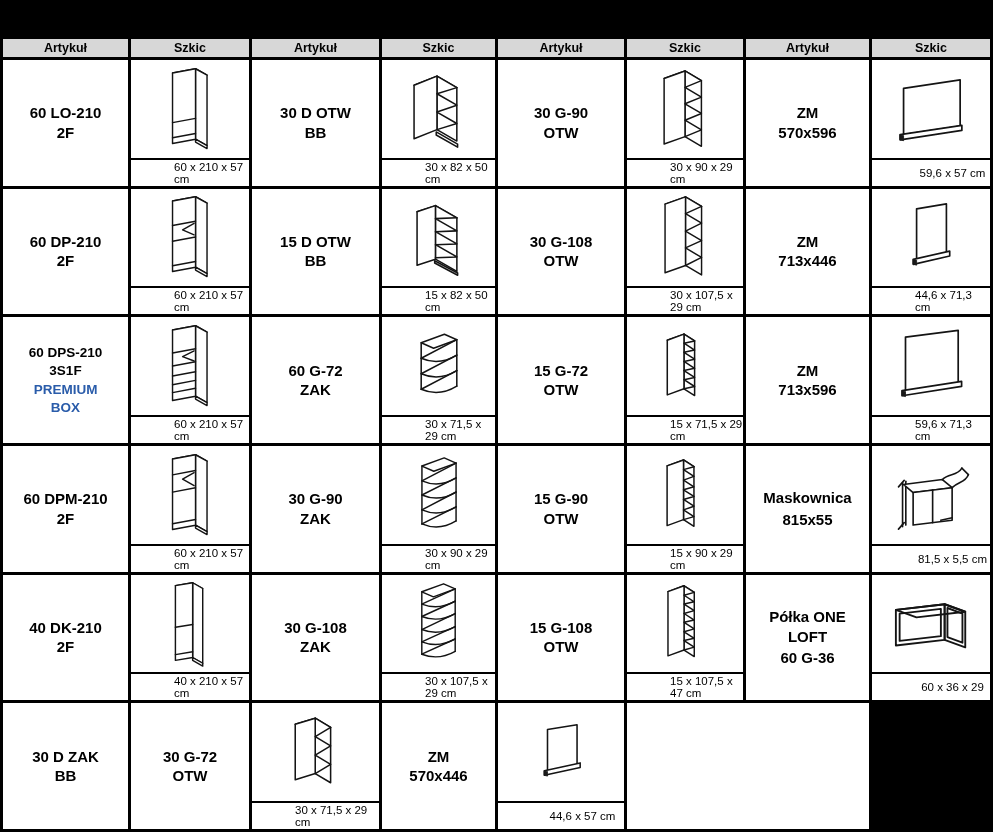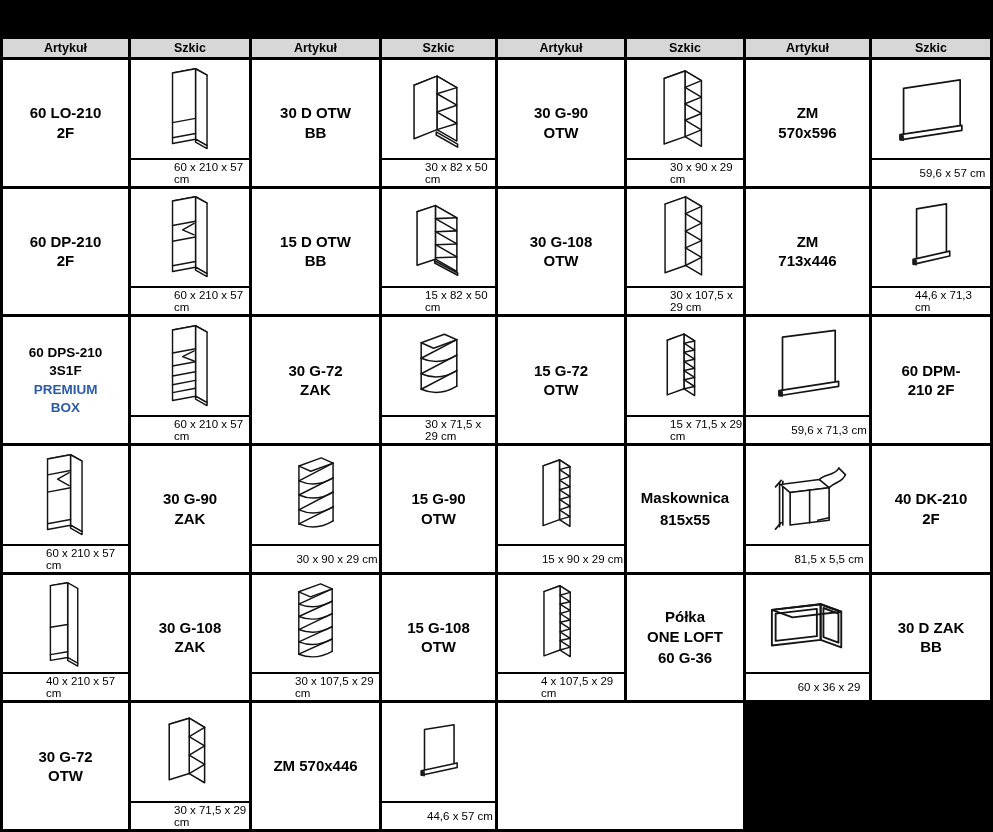--- a/index.html
+++ b/index.html
@@ -199,21 +199,21 @@
         <line x1="6" y1="78" x2="38" y2="72"></line>
         <line x1="6" y1="90" x2="38" y2="84"></line>
         <line x1="6" y1="101" x2="38" y2="95"></line>
         <polygon class="f" points="38,106 54,115 54,119 38,110"></polygon>
       </svg>
     </div>
     <div class="scap">60 x 210 x 57 cm</div>
   </div>
 
   <div class="cell acell">
-    <div class="aname">30 G-72 ZAK</div>
+    <div class="aname">60 G-72 ZAK</div>
   </div>
   <div class="cell scell">
     <div class="simg">
       <svg class="sk" width="48" height="78" viewBox="0 0 62 100">
         <polygon class="f" points="8,20 38,9 54,16 24,27"></polygon>
         <line x1="8" y1="20" x2="8" y2="80"></line>
         <line x1="54" y1="16" x2="54" y2="76"></line>
         <path d="M8,40 Q31,50 54,36"></path>
         <path d="M8,60 Q31,70 54,56"></path>
         <path d="M8,80 Q31,90 54,76"></path>
@@ -233,20 +233,23 @@
       <svg class="sk" width="43" height="82" viewBox="0 0 56 108">
         <polygon class="f" points="4,20 26,12 40,21 18,29"></polygon>
         <polygon class="f" points="26,12 40,21 40,93 26,84"></polygon>
         <polygon class="f" points="4,20 26,12 26,84 4,92"></polygon>
         <polyline points="40,21 26,24 40,33 26,36 40,45 26,48 40,57 26,60 40,69 26,72 40,81 26,84"></polyline>
       </svg>
     </div>
     <div class="scap">15 x 71,5 x 29 cm</div>
   </div>
 
+  <div class="cell acell">
+    <div class="aname">ZM 713x596</div>
+  </div>
   <div class="cell scell">
     <div class="simg">
       <svg class="sk" width="68" height="82" viewBox="0 0 80 96">
         <polygon class="f" points="10,14 72,6 72,70 10,78"></polygon>
         <polygon class="f" points="6,77 76,66 76,72 6,83"></polygon>
         <polygon class="dk" points="6,77 10,78 10,84 6,83"></polygon>
       </svg>
     </div>
     <div class="scap">59,6 x 71,3 cm</div>
   </div>
@@ -376,21 +379,21 @@
   </div>
   <div class="cell scell">
     <div class="simg">
       <svg class="sk" width="41" height="92" viewBox="0 0 56 126">
         <polygon class="f" points="4,20 26,12 40,21 18,29"></polygon>
         <polygon class="f" points="26,12 40,21 40,109 26,100"></polygon>
         <polygon class="f" points="4,20 26,12 26,100 4,108"></polygon>
         <polyline points="40,21 26,25 40,34 26,37 40,46 26,50 40,59 26,62 40,71 26,75 40,84 26,87 40,96 26,100"></polyline>
       </svg>
     </div>
-    <div class="scap">4 x 107,5 x 29 cm</div>
+    <div class="scap">15 x 107,5 x 47 cm</div>
   </div>
 
   <div class="cell acell">
     <div class="aname">Półka ONE LOFT</div>
     <div class="aname l2">60 G-36</div>
   </div>
   <div class="cell scell">
     <div class="simg">
       <svg class="sk" width="83" height="60" viewBox="0 0 88 64">
         <polygon points="6,18 58,12 80,20 28,26"></polygon>

